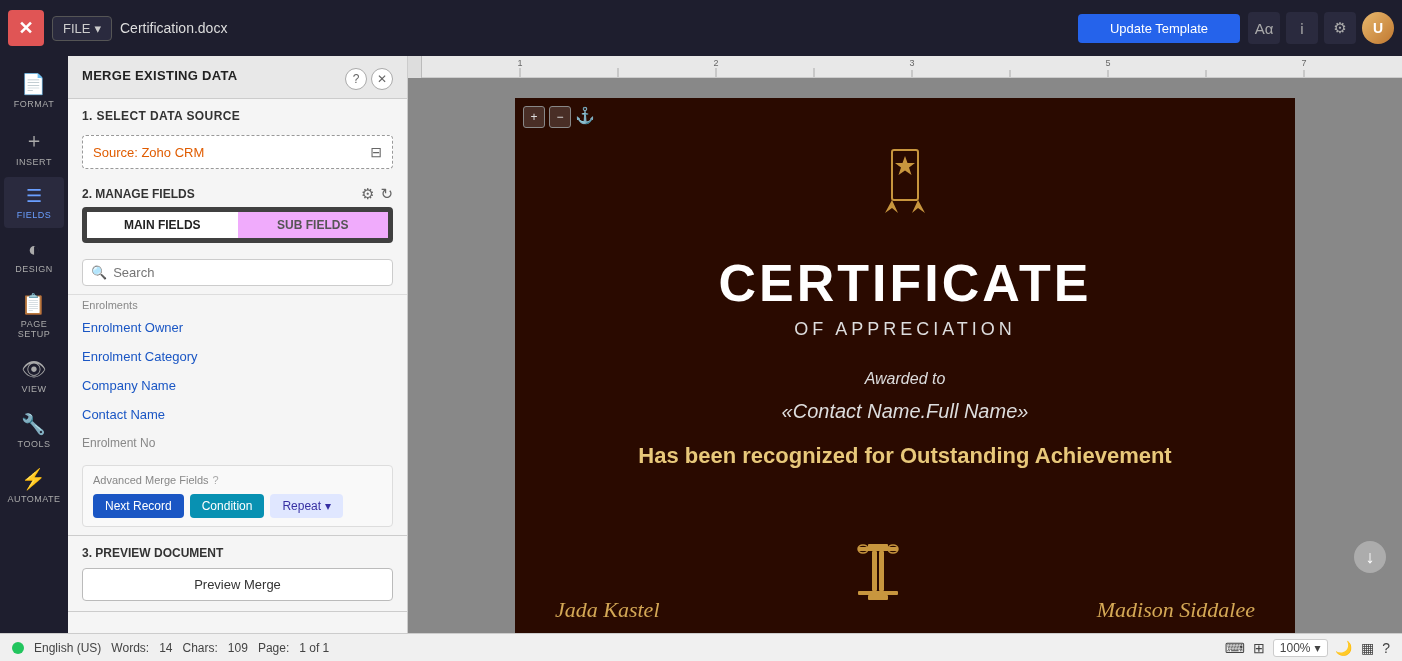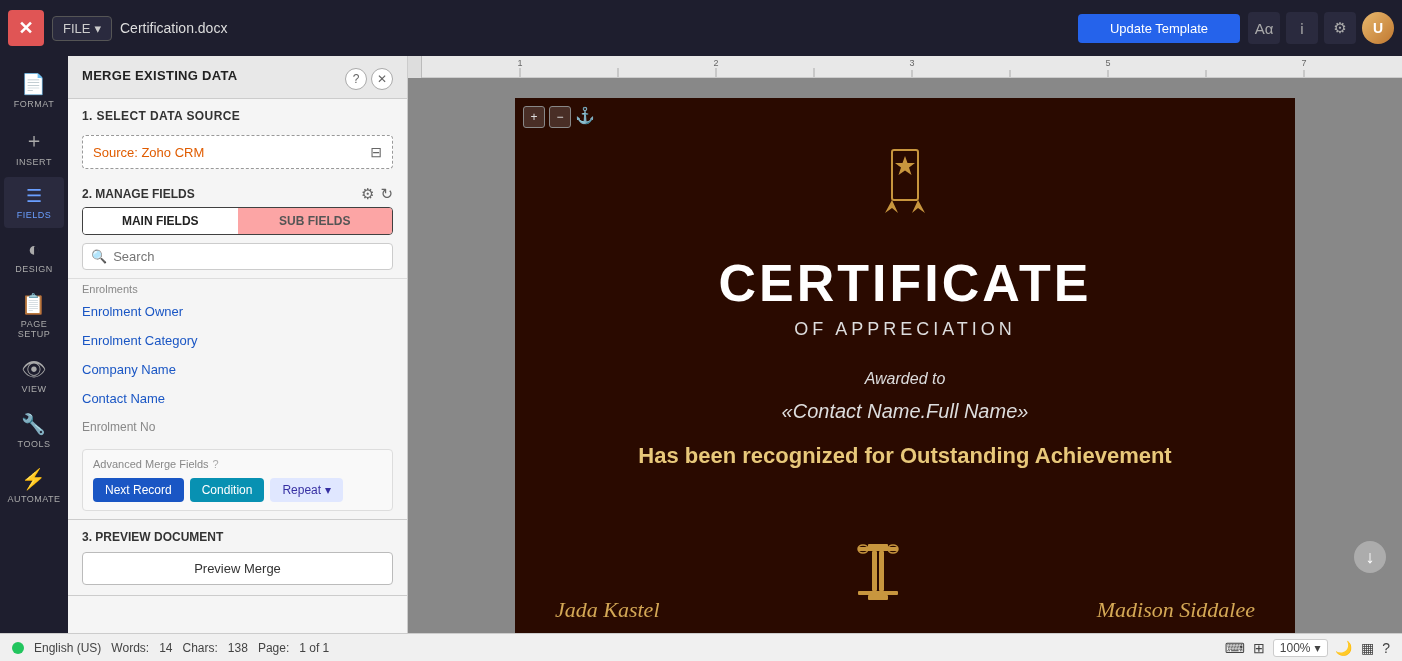--- a/index.html
+++ b/index.html
@@ -202,35 +202,35 @@
     }
     .manage-fields-icons {
       display: flex; gap: 6px;
     }
     .mf-icon {
       font-size: 15px; color: #666; cursor: pointer;
     }
 
     .tabs-row {
       display: flex;
-      margin: 0 14px 8px;
-      border: 1px solid #404040;
+      margin: 0 14px 16px;
+      border: 5px solid #404040;
       border-radius: 4px;
       overflow: hidden;
       background: #e0e0e0;
     }
     .tab-btn {
       flex: 1;
       padding: 6px 0;
       text-align: center;
       font-size: 12px;
       font-weight: 600;
       color: #555;
       cursor: pointer;
-      background: #fca5a5;
+      background: #f0abfc;
     }
     .tab-btn.active {
       background: white;
       color: #222;
     }
 
     
     .search-row {
       margin: 0 14px 8px;
       border: 1px solid #ccc;
@@ -711,21 +711,21 @@
   </div>
 </div>
 
 <div class="status-bar">
   <div class="status-bar-left">
     <div class="status-indicator"></div>
     <span>English (US)</span>
     <span>Words:</span>
     <span>14</span>
     <span>Chars:</span>
-    <span>138</span>
+    <span>109</span>
     <span>Page:</span>
     <span>1 of 1</span>
   </div>
   <div class="status-bar-right">
     <span style="font-size:14px;cursor:pointer;">⌨</span>
     <span style="font-size:14px;cursor:pointer;">⊞</span>
     <div class="zoom-ctrl">
       <span>100%</span>
       <span>▾</span>
     </div>

